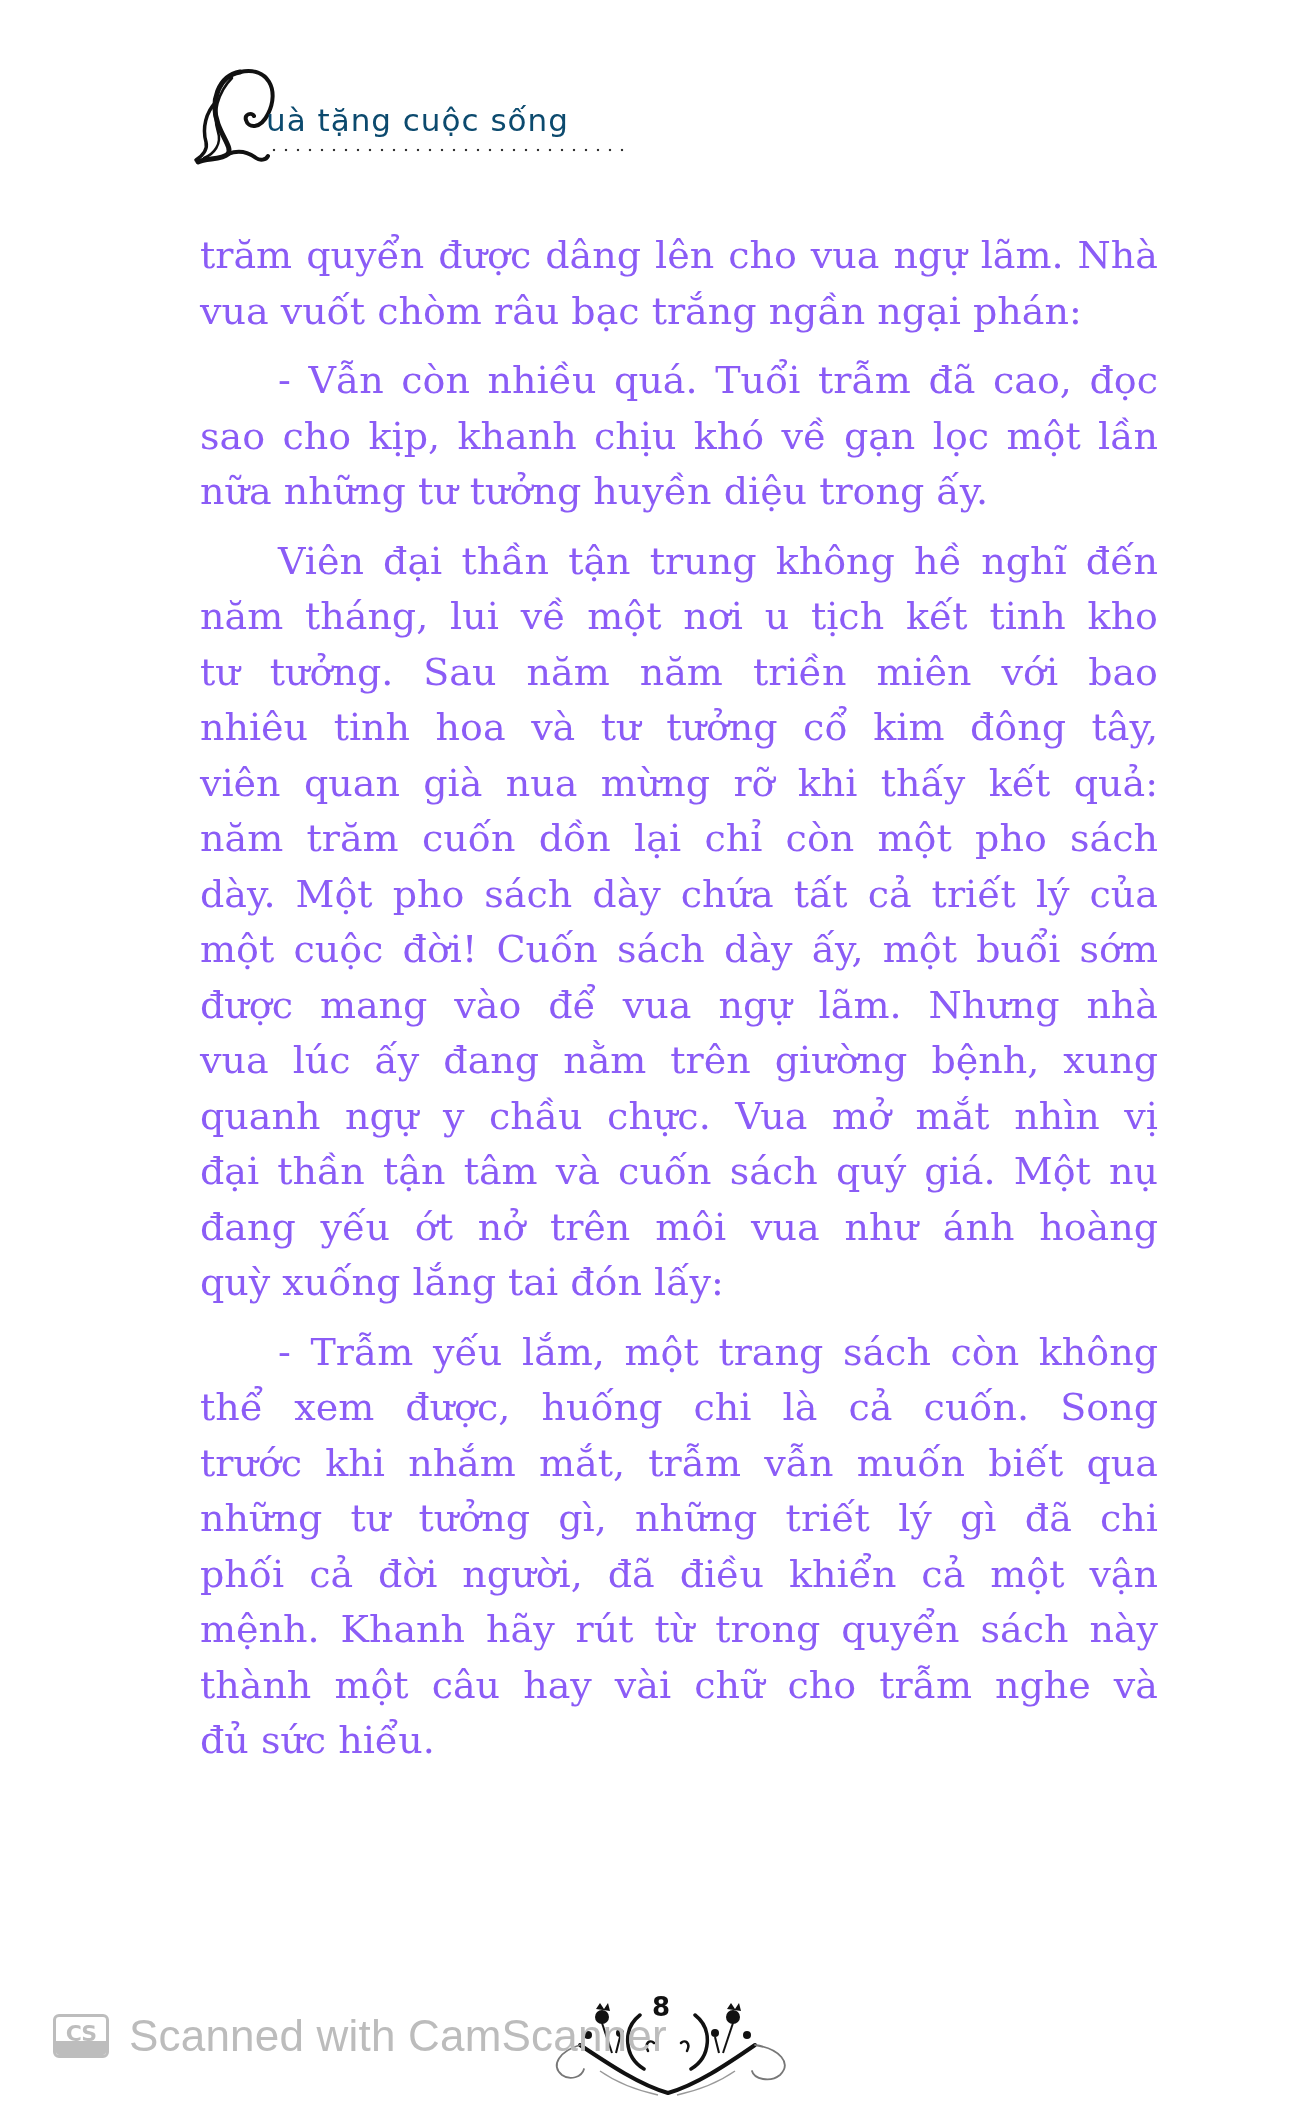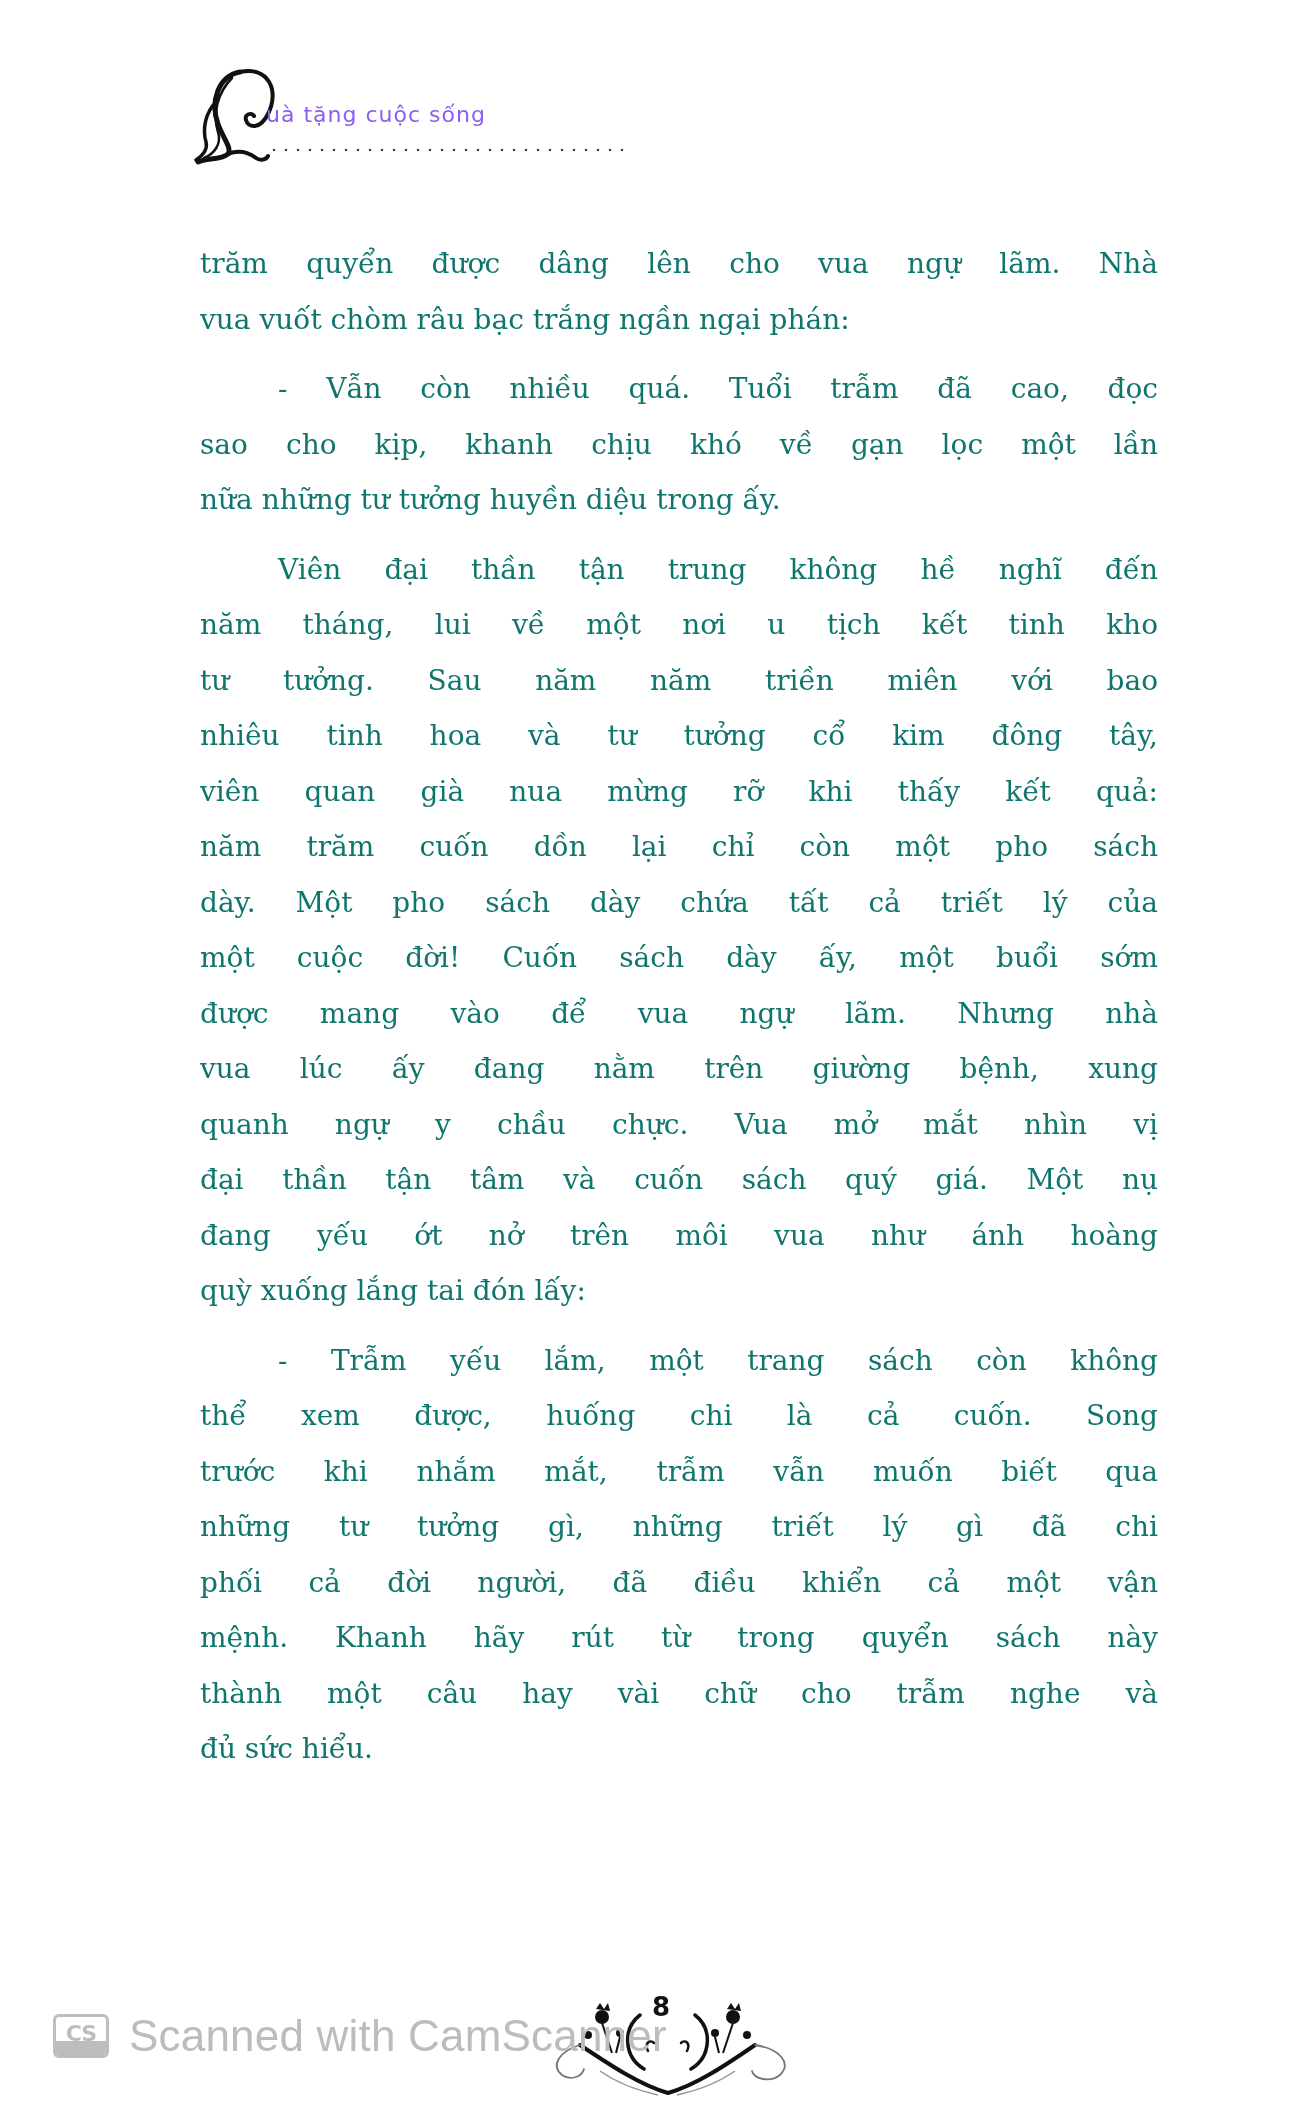--- a/index.html
+++ b/index.html
@@ -28,23 +28,23 @@
       left: 0;
       top: 0;
       width: 90px;
       height: 105px;
     }
     .header-title {
       position: absolute;
       left: 78px;
       top: 40px;
       font-family: "DejaVu Sans", "Liberation Sans", sans-serif;
-      font-size: 22px;
+      font-size: 31px;
       letter-spacing: 1px;
-      color: #8b5cf6;
+      color: #0c4a6e;
       font-weight: normal;
       white-space: nowrap;
     }
     .header-dots {
       position: absolute;
       left: 80px;
       top: 86px;
       width: 360px;
       height: 4px;
       background-image: radial-gradient(circle, #333 1.3px, transparent 1.6px);
@@ -53,26 +53,26 @@
     }
 
     
     .page-body {
       position: absolute;
       left: 200px;
       top: 228px;
       width: 958px;
     }
     .para {
-      margin: 8px 0 14px 0;
-      font-size: 28px;
+      margin: 0 0 14px 0;
+      font-size: 38px;
       line-height: 55.5px;
       text-align: justify;
       text-align-last: left;
-      color: #0f766e;
+      color: #8b5cf6;
       text-indent: 0;
     }
     .line {
       display: block;
       text-align: justify;
       text-align-last: justify;
       white-space: nowrap;
       overflow: visible;
     }
     .line.last {

